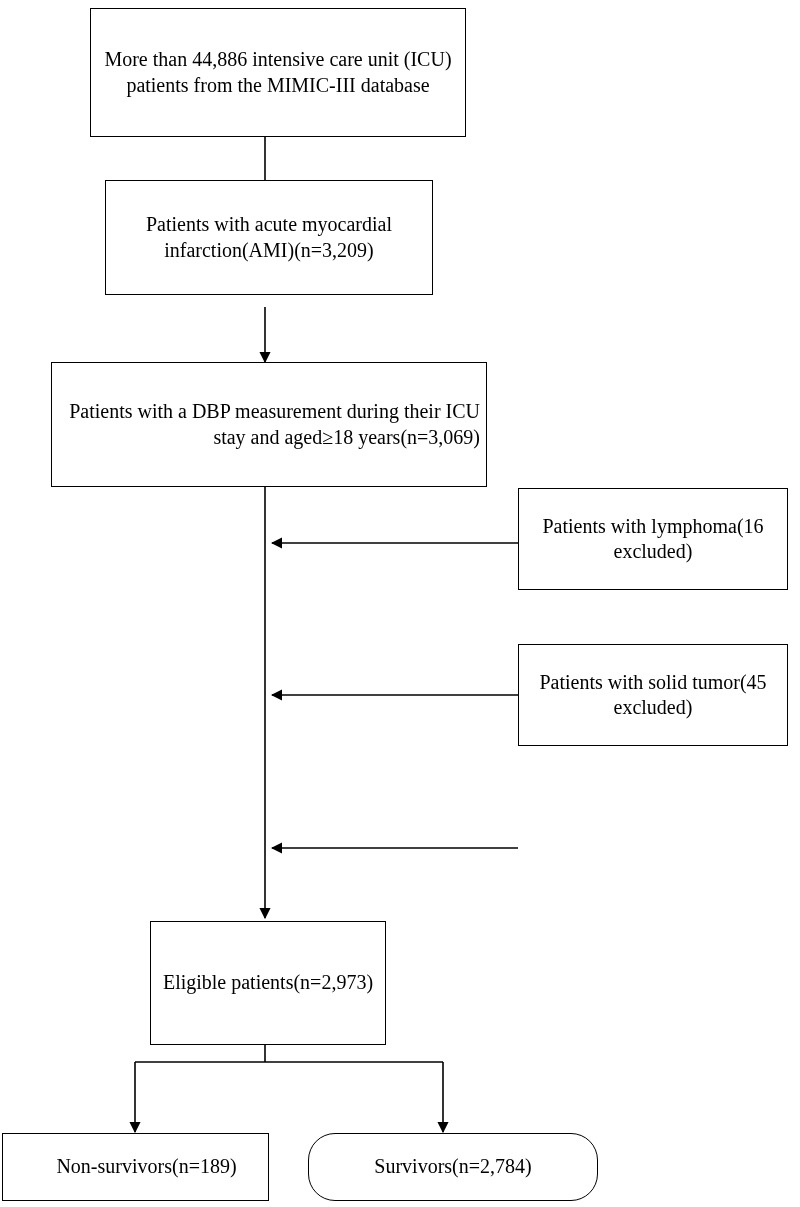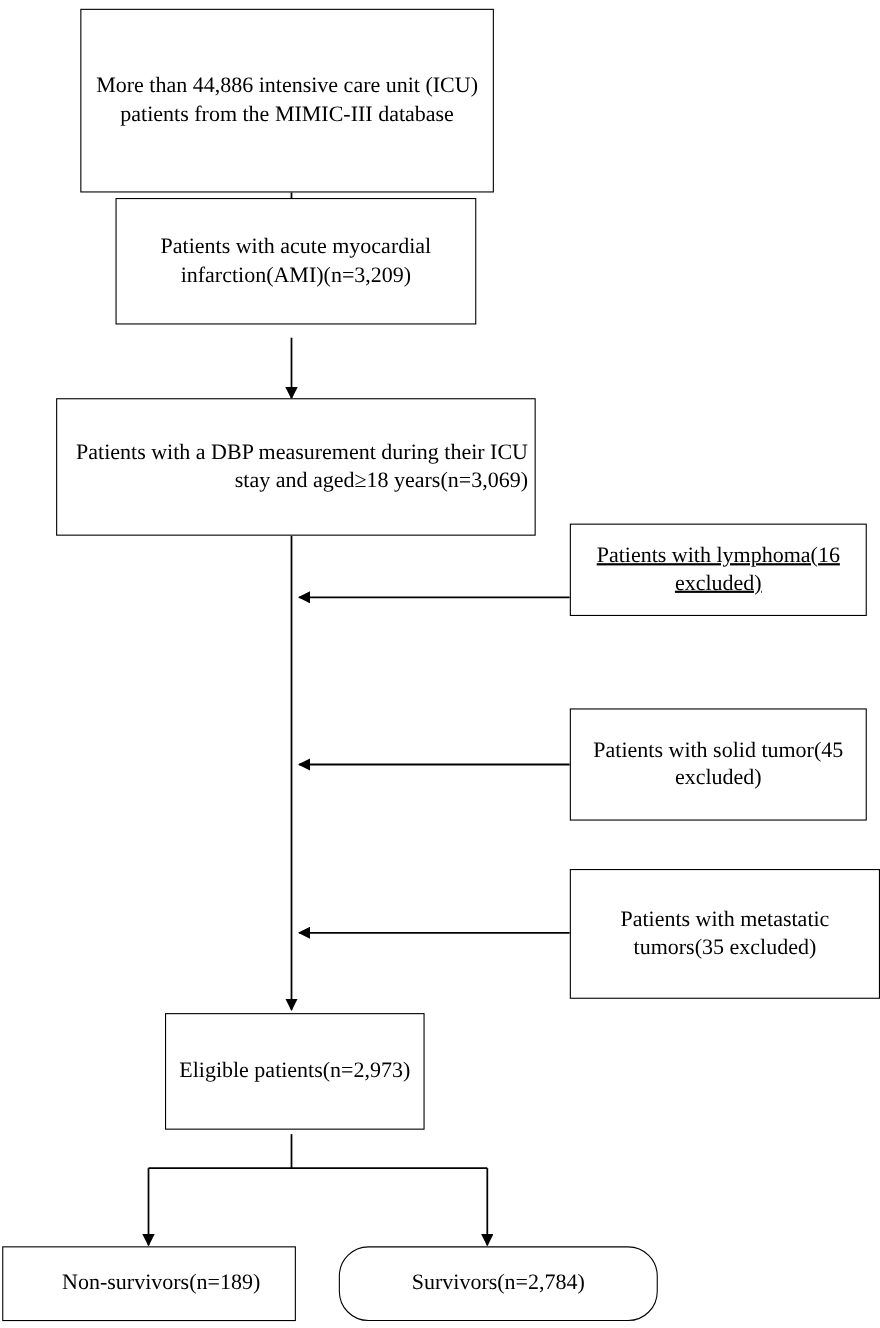--- a/index.html
+++ b/index.html
@@ -66,45 +66,42 @@
     <line x1="518" y1="543" x2="272" y2="543" stroke="#000000" stroke-width="1.6" marker-end="url(#arrow)"></line>
     <line x1="518" y1="695" x2="272" y2="695" stroke="#000000" stroke-width="1.6" marker-end="url(#arrow)"></line>
     <line x1="518" y1="848" x2="272" y2="848" stroke="#000000" stroke-width="1.6" marker-end="url(#arrow)"></line>
 
     <line x1="265" y1="1031" x2="265" y2="1062" stroke="#000000" stroke-width="1.6"></line>
     <line x1="135" y1="1062" x2="443" y2="1062" stroke="#000000" stroke-width="1.6"></line>
     <line x1="135" y1="1062" x2="135" y2="1132" stroke="#000000" stroke-width="1.6" marker-end="url(#arrow)"></line>
     <line x1="443" y1="1062" x2="443" y2="1132" stroke="#000000" stroke-width="1.6" marker-end="url(#arrow)"></line>
   </svg>
 
-  <div class="box" style="left:73px; top:8px; width:376px; height:167px;">
+  <div class="box" style="left:90px; top:8px; width:376px; height:129px;">
     <span>More than 44,886 intensive care unit (ICU) patients from the MIMIC-III database</span>
   </div>
 
   <div class="box" style="left:105px; top:180px; width:328px; height:115px;">
     <span>Patients with acute myocardial infarction(AMI)(n=3,209)</span>
   </div>
 
   <div class="box" style="left:51px; top:362px; width:436px; height:125px;text-align:right;">
     <span>Patients with a DBP measurement during their ICU stay and aged≥18 years(n=3,069)</span>
   </div>
 
-  <div class="box" style="left:518px; top:476px; width:270px; height:84px;text-decoration:underline;">
+  <div class="box" style="left:518px; top:488px; width:270px; height:102px;">
     <span>Patients with lymphoma(16 excluded)</span>
   </div>
 
   <div class="box" style="left:518px; top:644px; width:270px; height:102px;">
     <span>Patients with solid tumor(45 excluded)</span>
   </div>
 
-  <div class="box" style="left:518px; top:790px; width:282px; height:118px;">
-    <span>Patients with metastatic tumors(35 excluded)</span>
-  </div>
 
-  <div class="box" style="left:150px; top:921px; width:236px; height:106px;">
+  <div class="box" style="left:150px; top:921px; width:236px; height:124px;">
     <span>Eligible patients(n=2,973)</span>
   </div>
 
   <div class="box" style="left:2px; top:1133px; width:267px; height:68px;padding-left:28px;">
     <span>Non-survivors(n=189)</span>
   </div>
 
   <div class="box" style="left:308px; top:1133px; width:290px; height:68px;border-radius:27px;">
     <span>Survivors(n=2,784)</span>
   </div>

